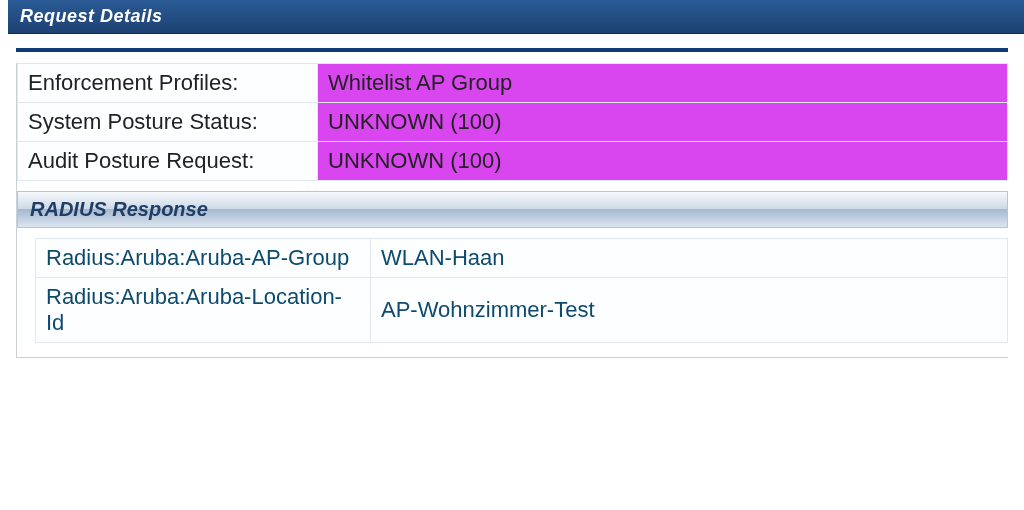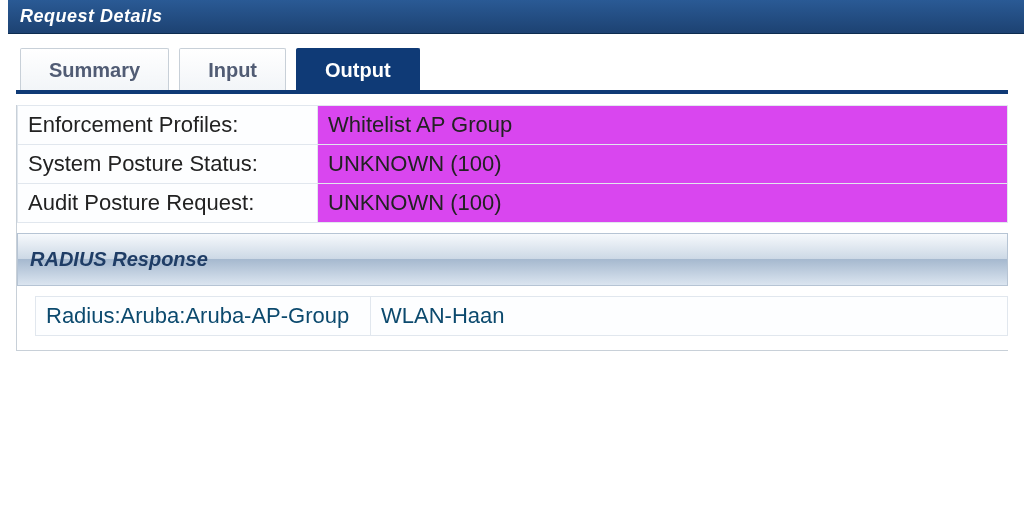--- a/index.html
+++ b/index.html
@@ -72,21 +72,21 @@
     width: 300px;
     background: #fdfeff;
   }
   .section-header {
     background: linear-gradient(to bottom, #f6f9fc 0%, #cdd9e6 48%, #a6b9cf 50%, #dbe5f0 100%);
     border: 1px solid #b6c4d4;
     color: #1f3d66;
     font-weight: bold;
     font-style: italic;
     font-size: 20px;
-    padding: 14px 12px;
+    padding: 6px 12px;
     margin: 10px 0 0 0;
   }
   .inner-wrap {
     padding: 10px 0 0 18px;
   }
   table.inner {
     width: 100%;
     border-collapse: collapse;
   }
   table.inner td {
@@ -102,31 +102,20 @@
 </style>
 </head>
 <body>
 
 <div class="titlebar">
   <span>Request Details</span>
 </div>
 
 <div class="content">
 
-  <div class="tabs">
-    <div class="tab">
-      <span>Summary</span>
-    </div>
-    <div class="tab">
-      <span>Input</span>
-    </div>
-    <div class="tab active">
-      <span>Output</span>
-    </div>
-  </div>
 
   <div class="tabrule"></div>
 
   <div class="panel">
 
     <table class="kv">
       <tbody>
           <tr>
         <td class="key">Enforcement Profiles:</td>
         <td>Whitelist AP Group</td>
@@ -146,19 +135,23 @@
       <span>RADIUS Response</span>
     </div>
 
     <div class="inner-wrap">
       <table class="inner">
         <tbody>
             <tr>
           <td class="key">Radius:Aruba:Aruba-AP-Group</td>
           <td>WLAN-Haan</td>
         </tr>
+        <tr>
+          <td class="key">Radius:Aruba:Aruba-Location-Id</td>
+          <td>AP-Wohnzimmer-Test</td>
+        </tr>
       </tbody>
         </table>
     </div>
 
   </div>
 
 </div>
 
 </body></html>

